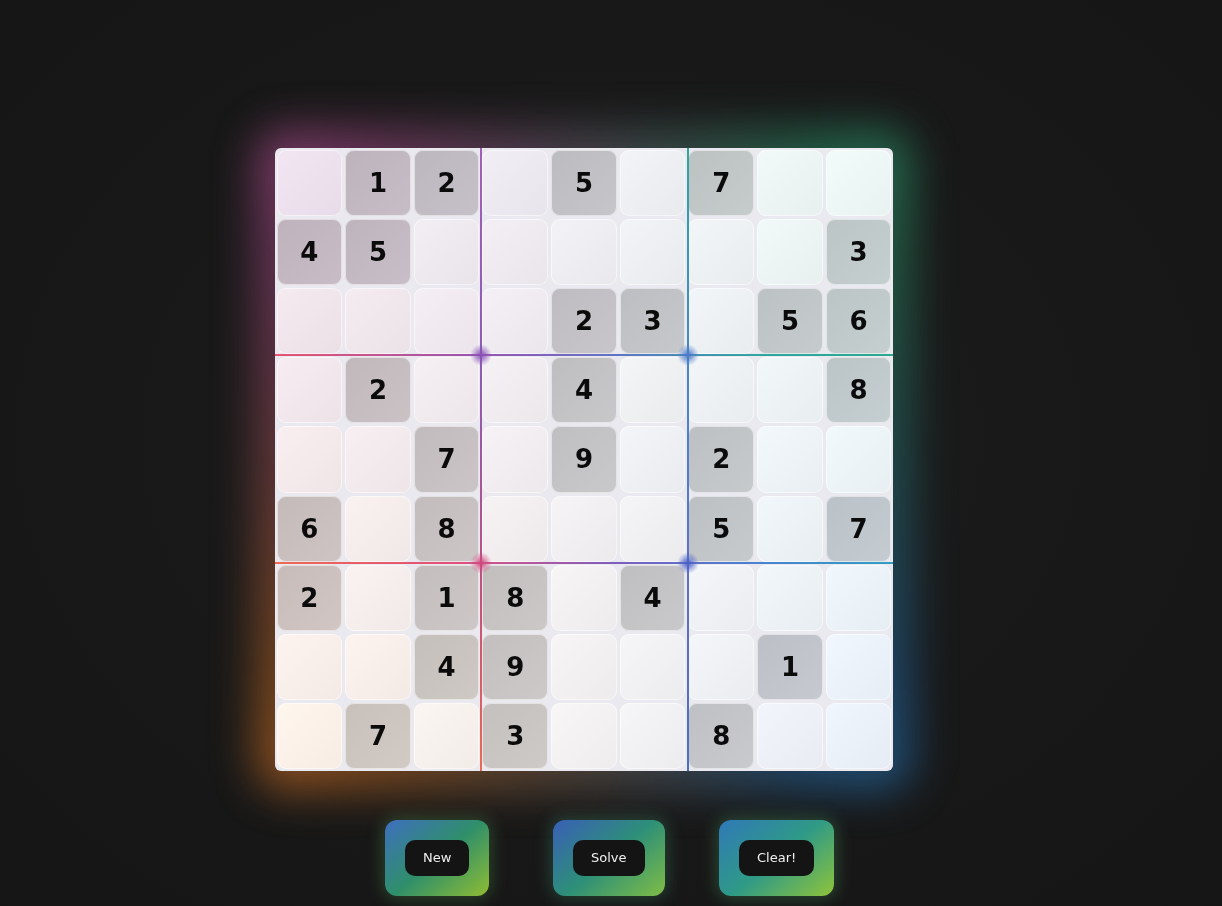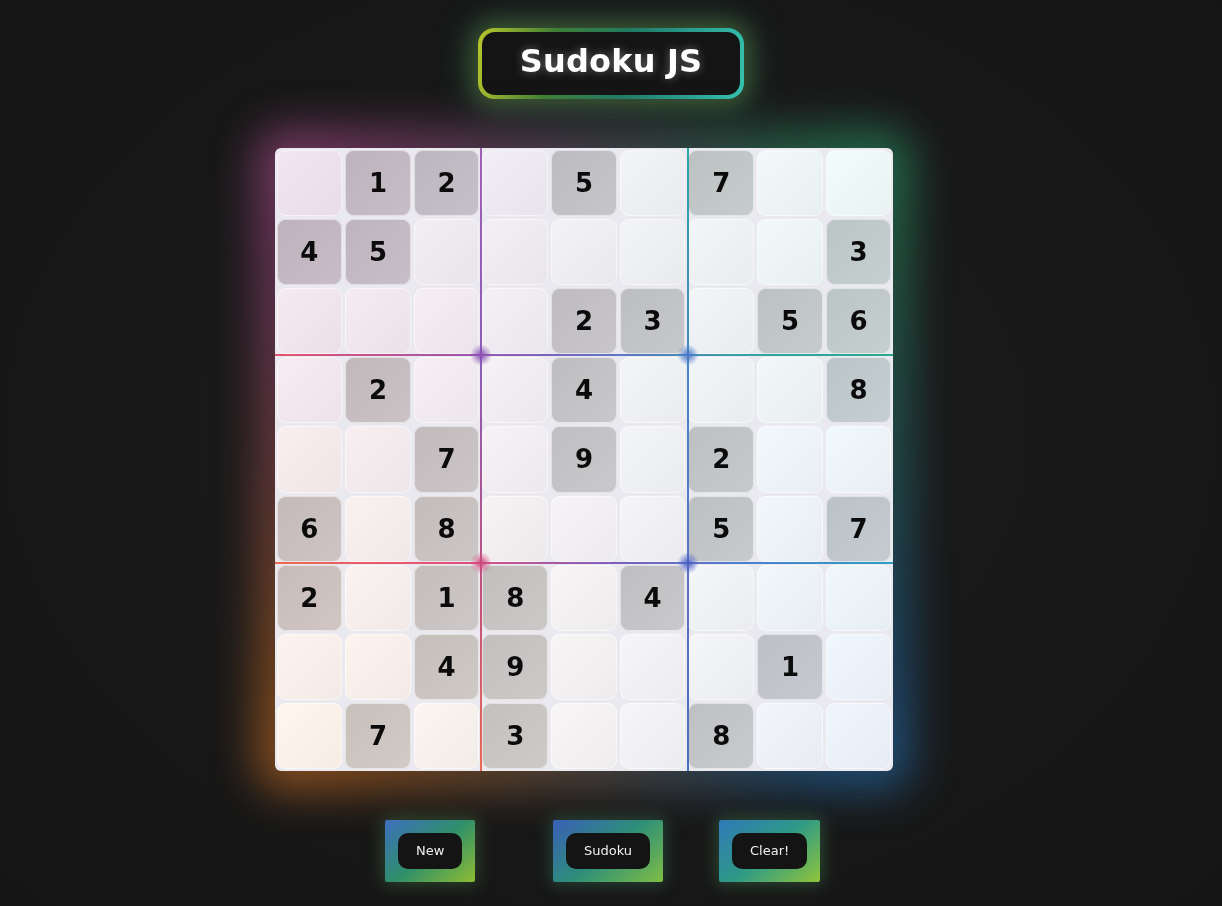--- a/index.html
+++ b/index.html
@@ -138,22 +138,22 @@
   
   .buttons {
     position: absolute;
     left: 275px;
     top: 820px;
     width: 618px;
     height: 55px;
   }
   .btn-glow {
     position: absolute;
-    padding: 13px;
-    border-radius: 2px;
+    padding: 20px;
+    border-radius: 12px;
   }
   .btn {
     background: #141414;
     border: none;
     border-radius: 10px;
     color: #f0f0f0;
     font-family: "DejaVu Sans", sans-serif;
     font-size: 13px;
     padding: 11px 18px 12px 18px;
     cursor: pointer;
@@ -174,27 +174,20 @@
     left: 444px; top: 0;
     background: linear-gradient(140deg, #2f79b8 0%, #2f9a86 50%, #8fc43a 100%);
     box-shadow: 0 0 16px 3px rgba(80, 170, 110, 0.32);
   }
 </style>
 </head>
 <body>
 
 <div id="app">
 
-  <div class="title-wrap">
-    <div class="title-glow">
-      <div class="title-box">
-        <div class="title-text">Sudoku JS</div>
-      </div>
-    </div>
-  </div>
 
   <div class="board-glow"></div>
 
   <div class="board" id="board">
     <div class="divider h div-h1"></div>
     <div class="divider h div-h2"></div>
     <div class="divider v div-v1"></div>
     <div class="divider v div-v2"></div>
     <div class="star s1"></div>
     <div class="star s2"></div>
@@ -281,20 +274,20 @@
       <div class="cell filled" style="background: linear-gradient(135deg, rgb(190, 192, 196) 0%, rgb(200, 202, 206) 100%);">8</div>
       <div class="cell empty" style="background: linear-gradient(135deg, rgb(242, 246, 252) 0%, rgb(232, 236, 242) 100%);"></div>
       <div class="cell empty" style="background: linear-gradient(135deg, rgb(240, 246, 254) 0%, rgb(230, 236, 244) 100%);"></div>
     </div>
 
   <div class="buttons">
     <div class="btn-glow btn-new">
       <button class="btn">New</button>
     </div>
     <div class="btn-glow btn-clear">
-      <button class="btn">Sudoku</button>
+      <button class="btn">Solve</button>
     </div>
     <div class="btn-glow btn-solve">
       <button class="btn">Clear!</button>
     </div>
   </div>
 
 </div>
 
 </body></html>

